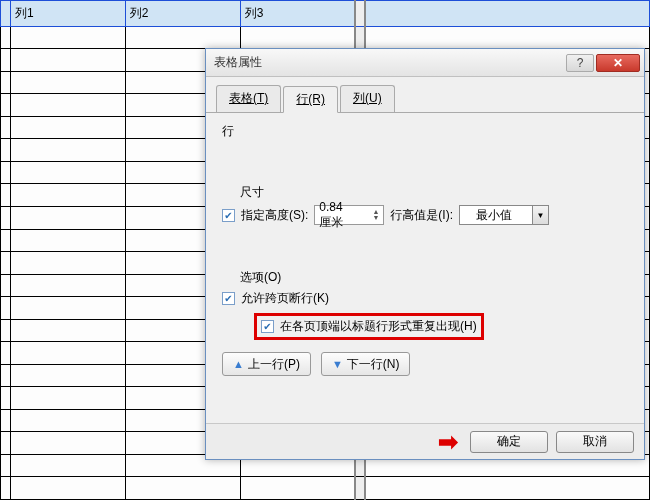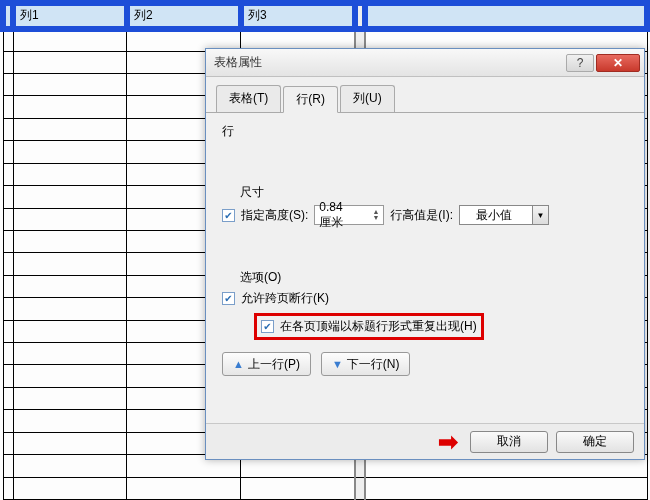--- a/index.html
+++ b/index.html
@@ -24,21 +24,21 @@
     .bg-table td, .bg-table th {
       border: 1px solid #000;
       height: 21px;
       text-align: left;
       padding-left: 4px;
       font-weight: normal;
       background: #fdfdfd;
     }
     .bg-table th {
       background: #d0e4f5;
-      border: 6px solid #1d4ed8;
+      border: 1px solid #1d4ed8;
       height: 24px;
     }
     .bg-table .col0 { width: 10px; }
     .bg-table .col1 { width: 115px; }
     .bg-table .col2 { width: 115px; }
     .bg-table .col3 { width: 115px; }
     .bg-table .gap { width: 10px; border-left: 2px solid #888; border-right: 2px solid #888; background: #eee;}
     .bg-table .col5 { width: 285px; }
 
     
@@ -89,20 +89,21 @@
       gap: 2px;
       border-bottom: 1px solid #aaa;
     }
     .tab {
       padding: 4px 12px;
       border: 1px solid #aaa;
       border-bottom: none;
       background: #eaeaea;
       border-radius: 3px 3px 0 0;
       cursor: pointer;
+      text-decoration: underline;
     }
     .tab.active {
       background: #f0f0f0;
       position: relative;
       top: 1px;
       border-bottom: 1px solid #f0f0f0;
     }
     .content {
       flex: 1;
       padding: 8px 16px;
@@ -456,19 +457,19 @@
       <span class="nav-btn">
         <span class="arrw">▼</span>
         <span>下一行(N)</span>
       </span>
     </div>
   </div>
 
   <div class="footer">
     <span class="big-arrow">➡</span>
     <div class="foot-btn">
+      <span>确定</span>
+    </div>
+    <div class="foot-btn">
       <span>取消</span>
-    </div>
-    <div class="foot-btn">
-      <span>确定</span>
     </div>
   </div>
 </div>
 
 </body></html>

